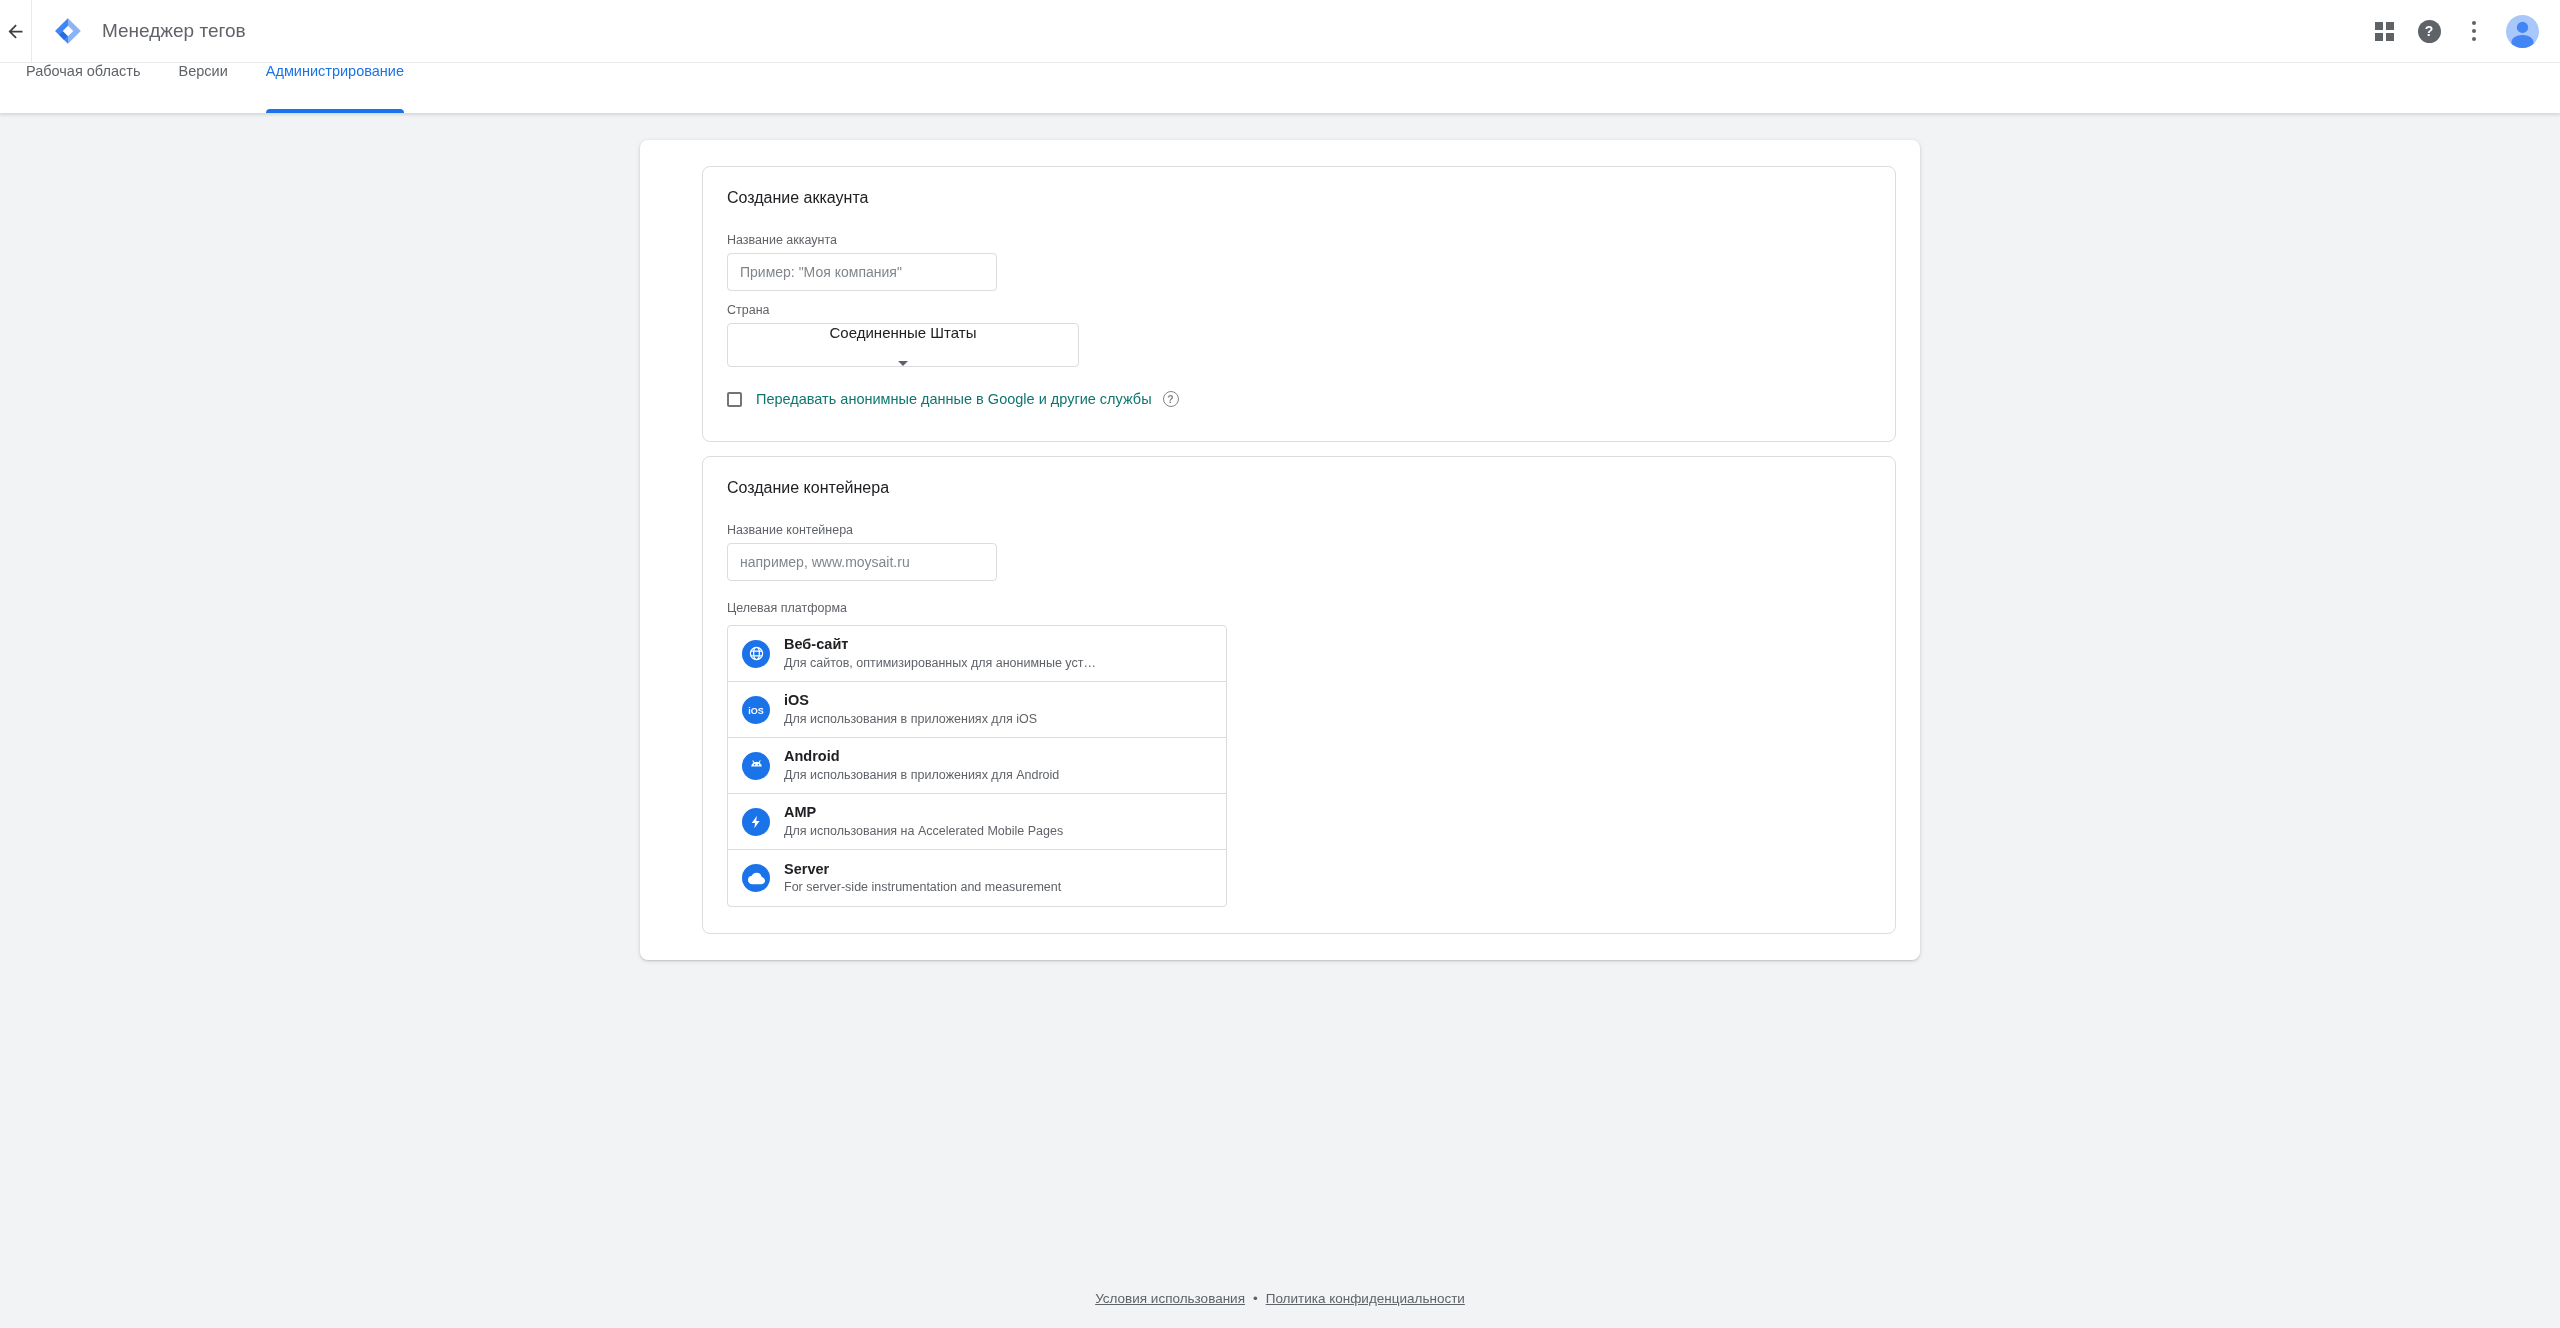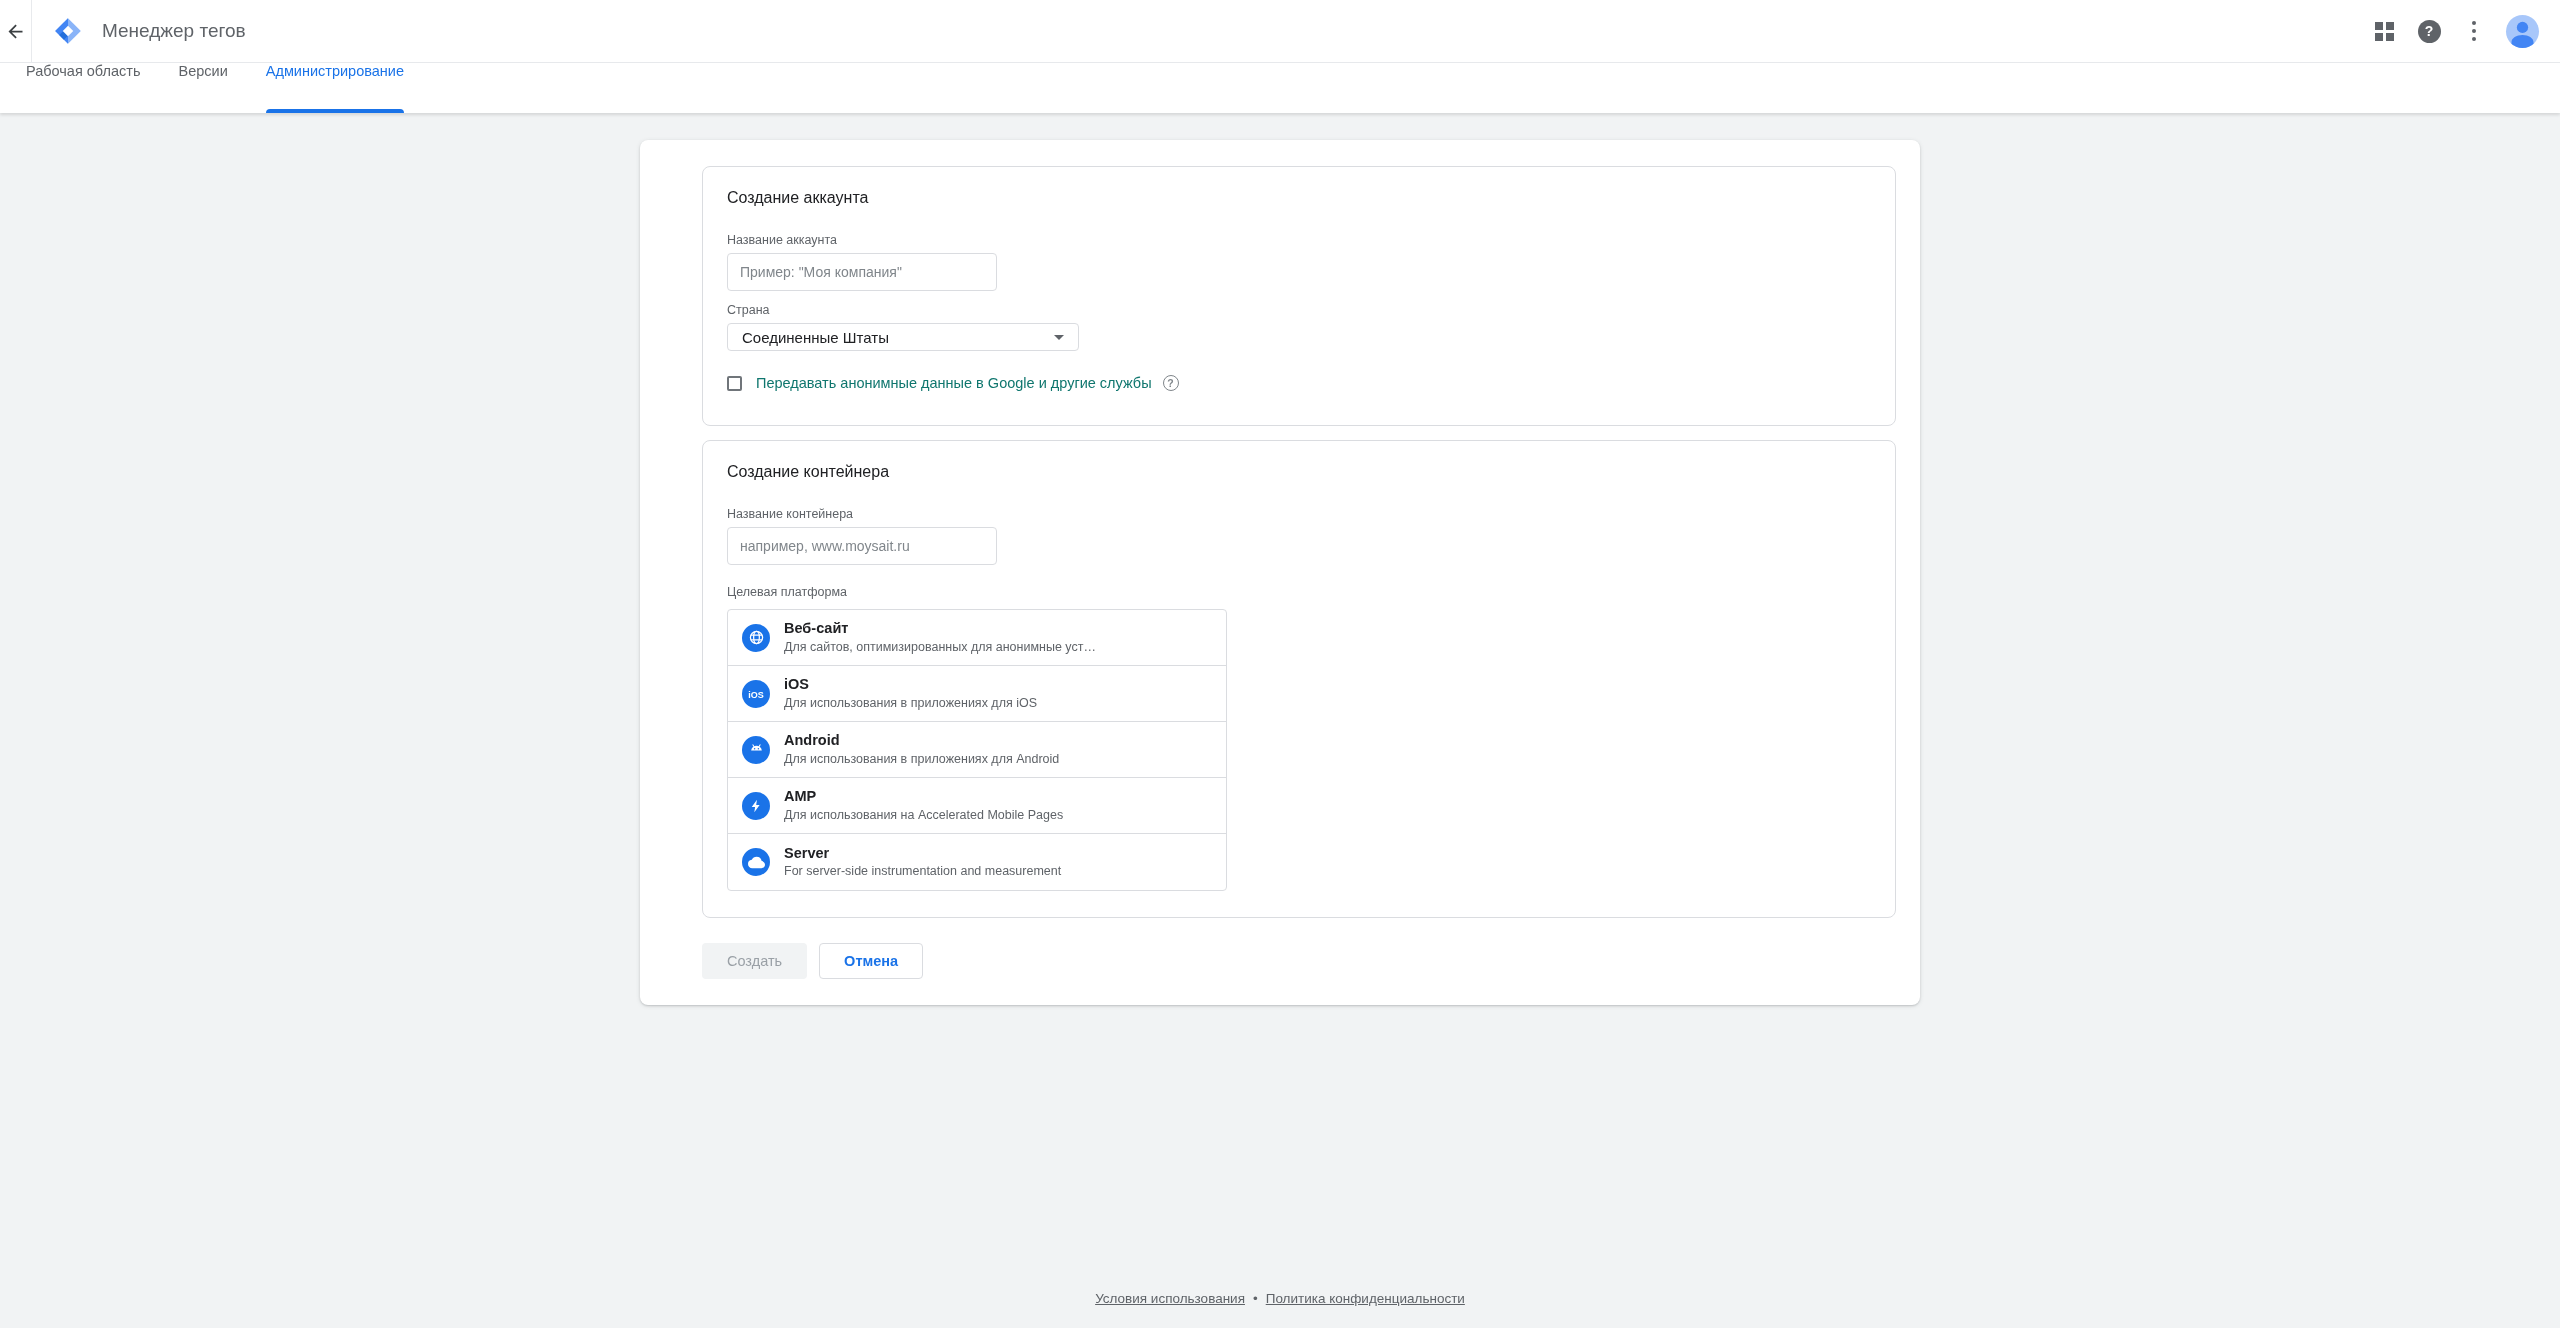--- a/index.html
+++ b/index.html
@@ -103,26 +103,27 @@
     border: 1px solid #dadce0; border-radius: 4px;
     padding: 0 12px;
     font-size: 14px; color: #202124;
     font-family: "Liberation Sans", "DejaVu Sans", sans-serif;
     outline: none;
     background: #fff;
   }
   .text-input::placeholder { color: #80868b; }
 
   .select-box {
-    width: 352px; height: 28px;
+    width: 352px; height: 44px;
     border: 1px solid #dadce0; border-radius: 4px;
     display: flex; align-items: center;
     padding: 0 14px;
     cursor: pointer;
     background: #fff;
+    flex-direction: column;
   }
   .select-value { flex: 1; font-size: 15px; color: #202124; }
   .caret {
     width: 0; height: 0;
     border-left: 5px solid transparent;
     border-right: 5px solid transparent;
     border-top: 5.5px solid #5f6368;
   }
 
   .checkbox-row { display: flex; align-items: center; margin-top: 24px; }
@@ -352,21 +353,17 @@
         </div>
         <div>
           <div class="platform-name">Server</div>
           <div class="platform-desc">For server-side instrumentation and measurement</div>
         </div>
       </div>
 
     </div>
   </div>
 
-  <div class="actions">
-    <button class="btn btn-create">Создать</button>
-    <button class="btn btn-cancel">Отмена</button>
-  </div>
 </div>
 
 <div class="footer">
   <a>Условия использования</a><span class="sep">•</span><a>Политика конфиденциальности</a>
 </div>
 
 </body></html>

